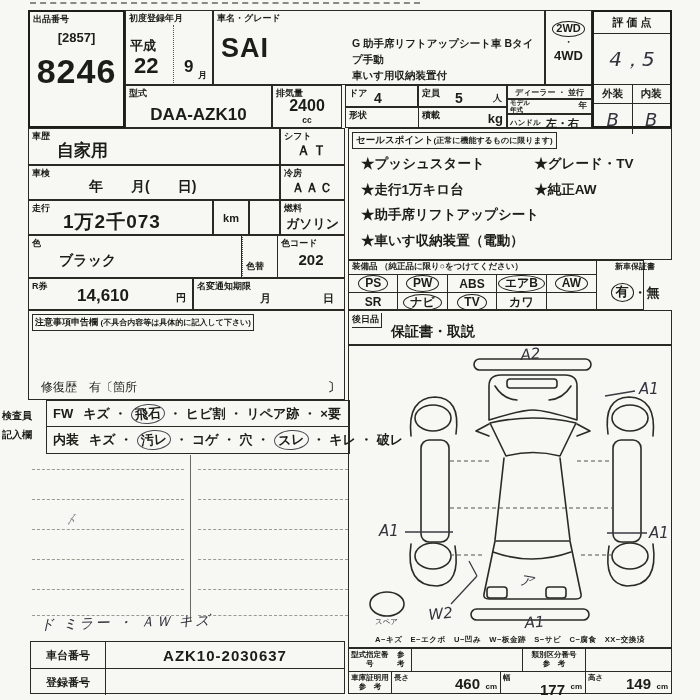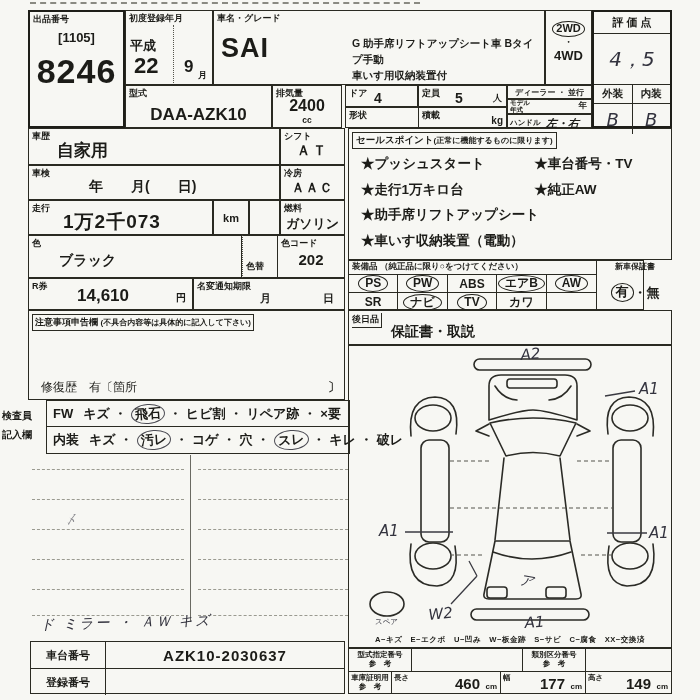--- a/index.html
+++ b/index.html
@@ -34,21 +34,21 @@
   .dimunit{font-size:8px;font-weight:700;}
 </style>
 </head>
 <body>
 
 <div class="sheet">
   <div class="perf"></div>
 
   <div class="abs bx2" style="left:28px;top:10px;width:97px;height:118px;">
     <span class="lb lb-tl">出品番号</span>
-    <div class="lot-group">[1105]</div>
+    <div class="lot-group">[2857]</div>
     <div class="lot-no">8246</div>
   </div>
 
   <div class="abs bx" style="left:125px;top:10px;width:88px;height:75px;">
     <span class="lb lb-tl">初度登録年月</span>
     <span class="abs" style="left:4px;top:26px;font-size:13px;font-weight:700;">平成</span>
     <span class="abs" style="left:8px;top:42px;font-size:22px;font-weight:700;">22</span>
     <div class="abs dotv" style="left:47px;top:14px;height:58px;"></div>
     <span class="abs" style="left:58px;top:46px;font-size:17px;font-weight:700;">9</span>
     <span class="abs" style="left:72px;top:58px;font-size:9px;font-weight:700;">月</span>
@@ -99,35 +99,35 @@
   <div class="abs bx" style="left:418px;top:85px;width:89px;height:22px;">
     <span class="lb lb-tl">定員</span>
     <span class="abs" style="left:36px;top:4px;font-size:14px;font-weight:700;">5</span>
     <span class="abs" style="right:4px;bottom:1px;font-size:9px;font-weight:700;">人</span>
   </div>
   <div class="abs bx" style="left:345px;top:107px;width:74px;height:21px;">
     <span class="lb lb-tl">形状</span>
   </div>
   <div class="abs bx" style="left:418px;top:107px;width:89px;height:21px;">
     <span class="lb lb-tl">積載</span>
-    <span class="abs" style="right:3px;bottom:1px;font-size:10px;font-weight:700;">kg</span>
+    <span class="abs" style="right:3px;bottom:1px;font-size:13px;font-weight:700;">kg</span>
   </div>
   <div class="abs bx" style="left:507px;top:85px;width:85px;height:14.3px;">
     <div class="ctr" style="height:100%;font-size:8px;font-weight:700;">ディーラー ・ 並行</div>
   </div>
   <div class="abs bx" style="left:507px;top:99.3px;width:85px;height:14.3px;">
     <div class="abs" style="left:2px;top:0;font-size:6.5px;font-weight:700;line-height:1.05;">
       <div>モデル</div>
       <div>年式</div>
     </div>
     <span class="abs" style="right:4px;bottom:1px;font-size:8.5px;font-weight:700;">年</span>
   </div>
   <div class="abs bx" style="left:507px;top:113.6px;width:85px;height:14.4px;">
     <span class="abs" style="left:2px;top:3px;font-size:7.5px;font-weight:700;">ハンドル</span>
-    <span class="abs" style="left:38px;top:1px;font-size:11px;font-weight:700;font-style:italic;">左・右</span>
+    <span class="abs" style="left:38px;top:1px;font-size:11px;font-weight:700;">左・右</span>
   </div>
 
   <div class="abs bx" style="left:28px;top:128px;width:252px;height:37px;">
     <span class="lb lb-tl">車歴</span>
     <span class="abs" style="left:28px;top:10px;font-size:17px;font-weight:700;">自家用</span>
   </div>
   <div class="abs bx" style="left:280px;top:128px;width:65px;height:37px;">
     <span class="lb lb-tl">シフト</span>
     <div style="text-align:center;margin-top:13px;font-size:14px;font-weight:700;letter-spacing:2px;">ＡＴ</div>
   </div>
@@ -178,21 +178,21 @@
   <div class="abs bx" style="left:28px;top:310px;width:317px;height:90px;">
     <span class="abs" style="left:3px;top:3px;font-size:9px;font-weight:700;border:1px solid #2a2a22;padding:1px 2px;"><span>注意事項申告欄</span> <span style="font-size:8px;">(不具合内容等は具体的に記入して下さい)</span></span>
     <span class="abs" style="left:12px;bottom:3px;font-size:12px;font-weight:400;">修復歴　有〔箇所</span>
     <span class="abs" style="right:4px;bottom:3px;font-size:12px;font-weight:700;">〕</span>
   </div>
 
   <div class="abs bx" style="left:348px;top:128px;width:324px;height:132px;">
     <span class="abs" style="left:3px;top:3px;font-size:9.5px;font-weight:700;border:1px solid #2a2a22;padding:1px 3px;"><span>セールスポイント</span><span style="font-size:8px;">(正常に機能するものに限ります)</span></span>
     <div class="sp-grid">
         <div class="sp-item">★プッシュスタート</div>
-        <div class="sp-item">★車台番号・TV</div>
+        <div class="sp-item">★グレード・TV</div>
         <div class="sp-item">★走行1万キロ台</div>
         <div class="sp-item">★純正AW</div>
         <div class="sp-item">★助手席リフトアップシート</div>
         <div class="sp-item">★車いす収納装置（電動）</div>
       </div>
   </div>
 
   <div class="abs bx" style="left:348px;top:260px;width:296px;height:50px;">
     <div class="abs" style="left:0;top:0;width:247px;height:13px;font-size:8.5px;font-weight:700;padding-left:3px;"><span>装備品</span> <span>（純正品に限り○をつけてください）</span></div>
     <div class="abs" style="left:247px;top:0;width:77px;height:13px;border-left:1.4px solid #2a2a22;text-align:center;font-size:8px;font-weight:700;">新車保証書</div>
@@ -368,21 +368,21 @@
         <text x="80" y="274" transform="rotate(-6 80 274)">W2</text>
         <text x="170" y="238" font-size="14" transform="rotate(10 170 238)">ア</text>
         <text x="26" y="278" font-size="7.5" font-style="normal">スペア</text>
       </g>
     </svg>
     <div class="legend">A−キズ　E−エクボ　U−凹み　W−板金跡　S−サビ　C−腐食　XX−交換済</div>
   </div>
 
   <div class="abs bx" style="left:348px;top:648px;width:324px;height:46px;">
     <div style="display:flex;height:22px;border-bottom:1.2px solid #2a2a22;">
-      <div class="sm2 ctr" style="width:62px;border-right:1.2px solid #2a2a22;flex-direction:column;">
+      <div class="sm2 ctr" style="width:62px;border-right:1.2px solid #2a2a22;flex-direction:row;">
           <span>型式指定番号</span>
           <span>参　考</span>
         </div>
       <div style="width:110px;border-right:1.2px solid #2a2a22;"></div>
       <div class="sm2 ctr" style="width:62px;border-right:1.2px solid #2a2a22;flex-direction:column;">
           <span>類別区分番号</span>
           <span>参　考</span>
         </div>
       <div style="flex:1;"></div>
     </div>
@@ -391,21 +391,21 @@
           <span>車庫証明用</span>
           <span>参　考</span>
         </div>
       <div style="width:108px;border-right:1.2px solid #2a2a22;position:relative;">
         <span class="abs" style="left:2px;top:1px;font-size:7.5px;font-weight:700;">長さ</span>
         <span class="abs dimnum" style="right:20px;top:3px;">460</span>
         <span class="abs dimunit" style="right:3px;bottom:3px;">cm</span>
       </div>
       <div style="width:84px;border-right:1.2px solid #2a2a22;position:relative;">
         <span class="abs" style="left:2px;top:1px;font-size:7.5px;font-weight:700;">幅</span>
-        <span class="abs dimnum" style="right:20px;top:3px;">177</span>
+        <span class="abs dimnum" style="right:20px;top:9px;">177</span>
         <span class="abs dimunit" style="right:3px;bottom:3px;">cm</span>
       </div>
       <div style="flex:1;position:relative;">
         <span class="abs" style="left:2px;top:1px;font-size:7.5px;font-weight:700;">高さ</span>
         <span class="abs dimnum" style="right:20px;top:3px;">149</span>
         <span class="abs dimunit" style="right:3px;bottom:3px;">cm</span>
       </div>
     </div>
   </div>
 </div>

